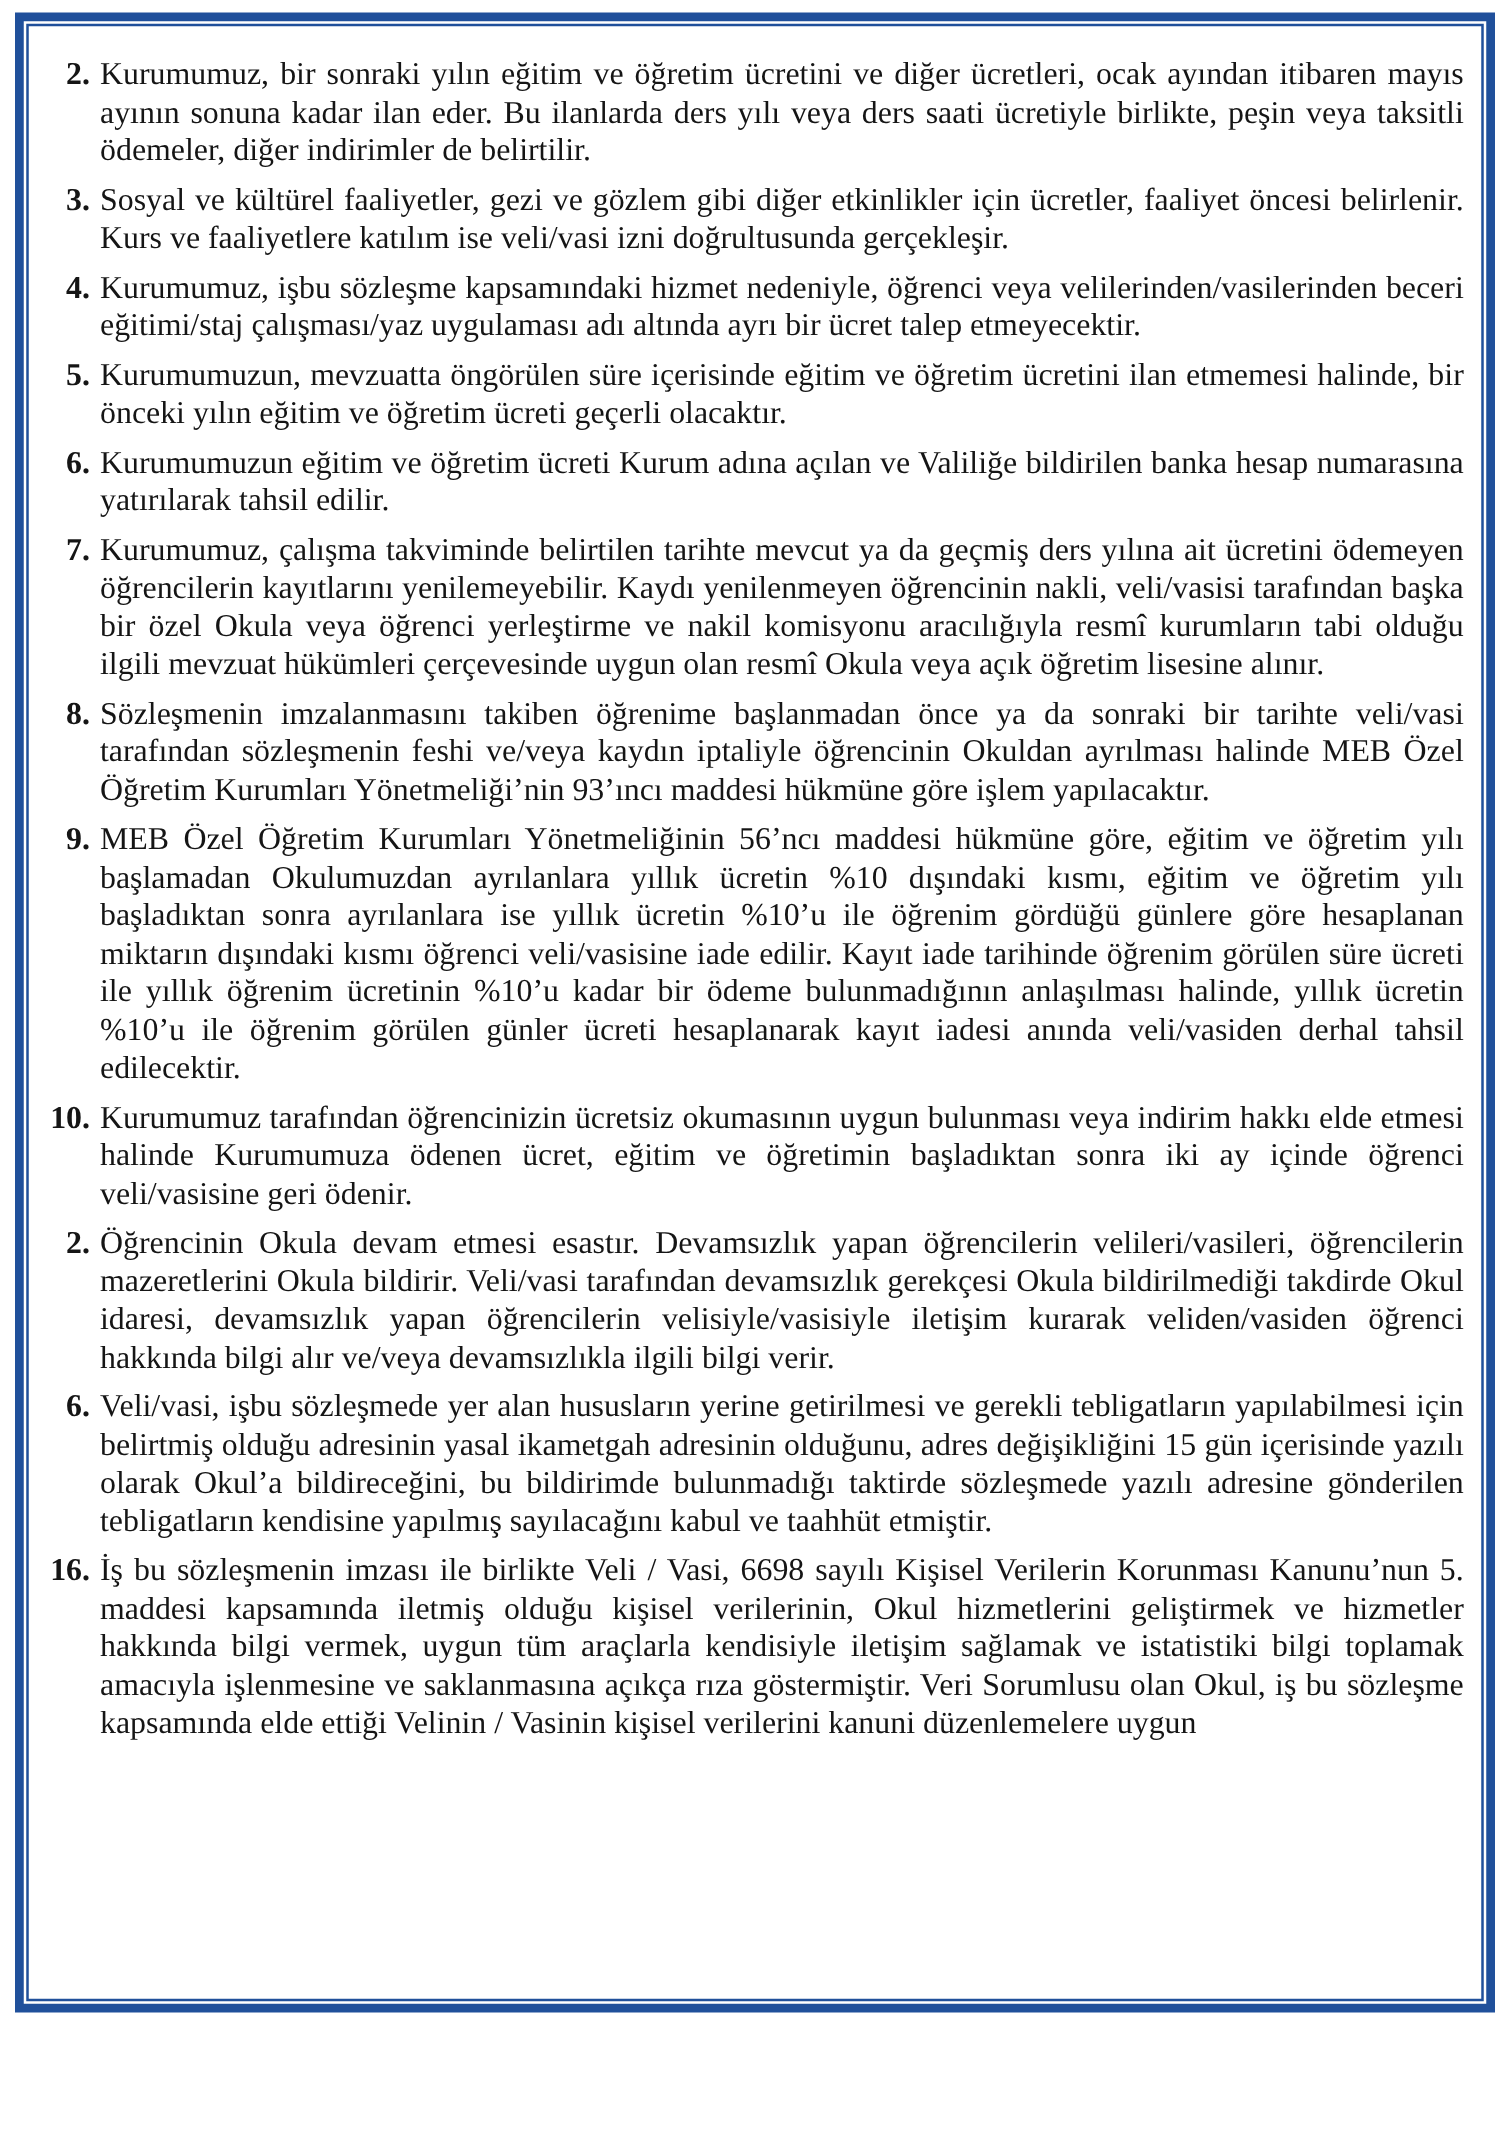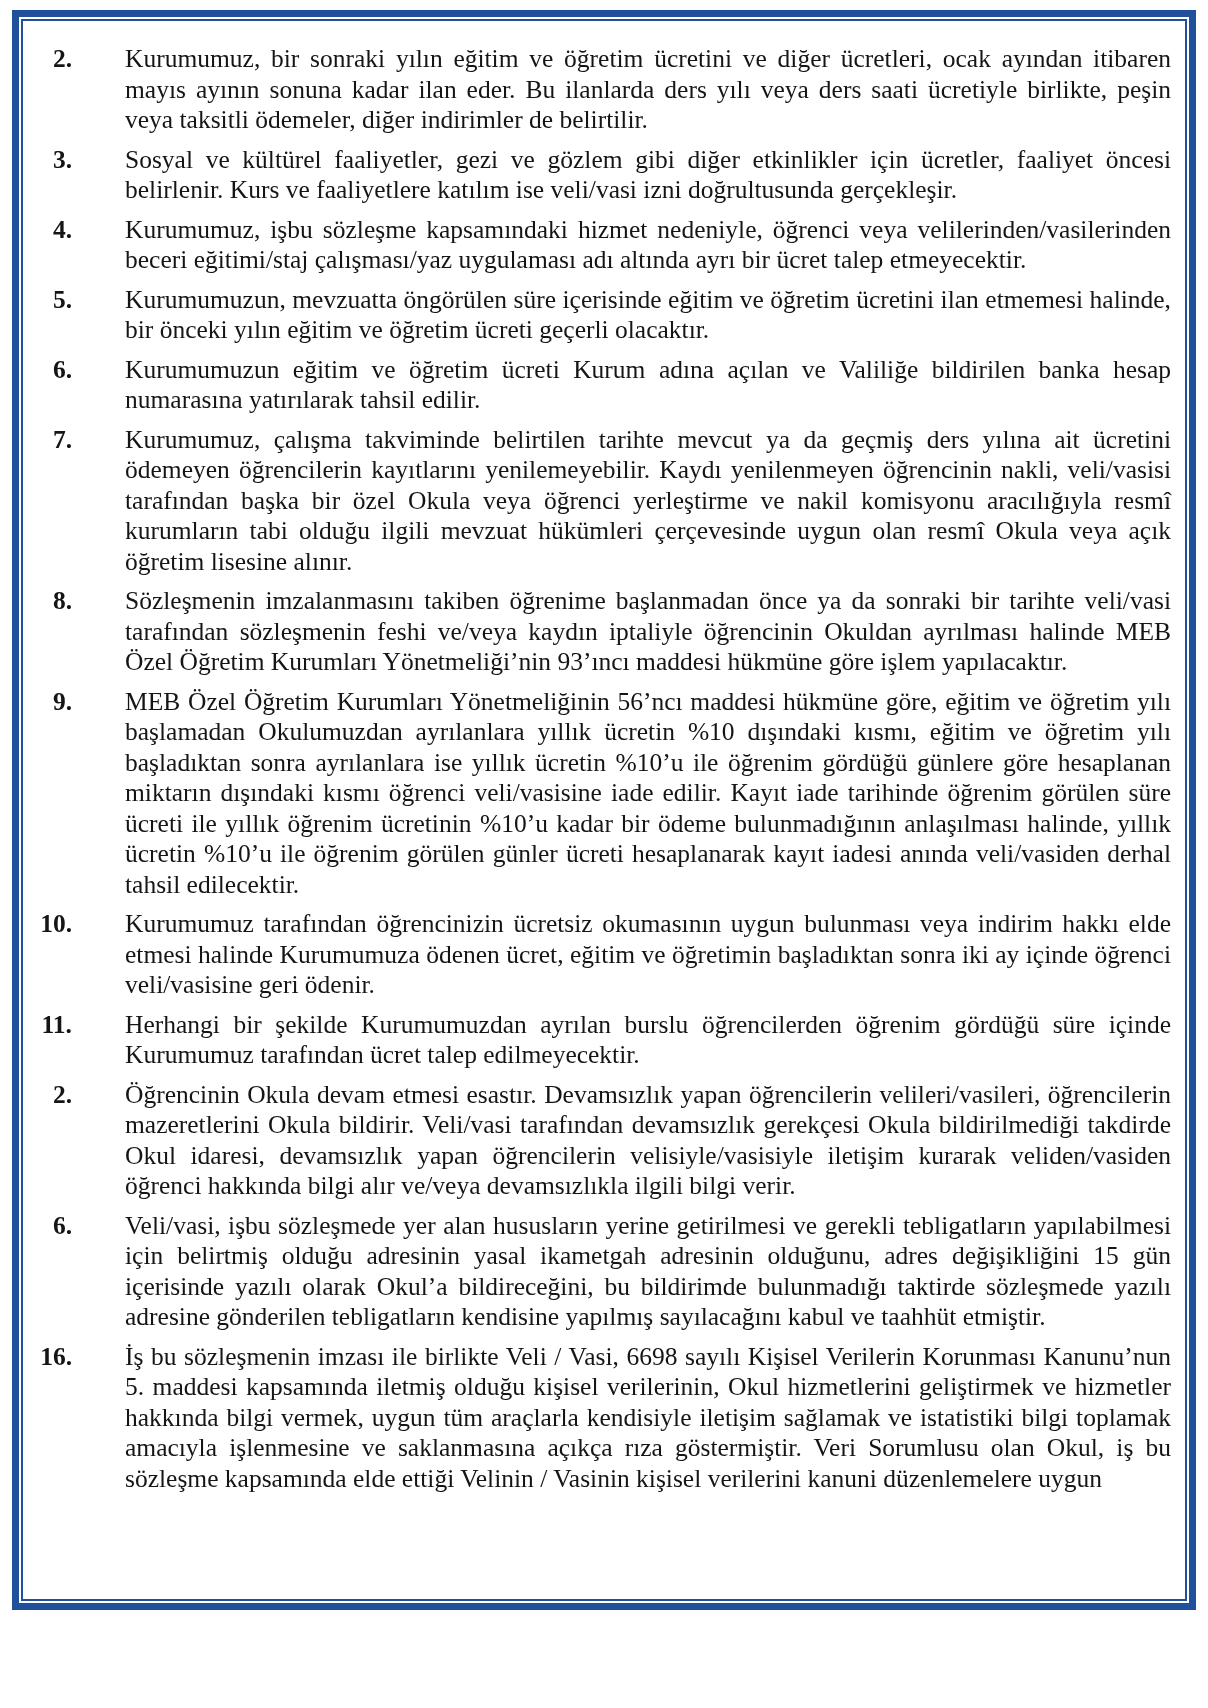--- a/index.html
+++ b/index.html
@@ -50,21 +50,20 @@
     flex: 0 0 57px;
     box-sizing: border-box;
     text-align: right;
     padding-right: 8px;
     font-weight: 700;
     white-space: nowrap;
   }
   li.clause .txt {
     flex: 1;
     text-align: justify;
-    margin-left: 45px;
   }
   .footer {
     position: absolute;
     left: 0;
     top: 1740px;
     width: 100%;
     text-align: center;
     padding-left: 18px;
   }
   .footer .url {
@@ -119,24 +118,20 @@
   <li class="clause">
     <span class="num">9.</span>
     <span class="txt">MEB Özel Öğretim Kurumları Yönetmeliğinin 56’ncı maddesi hükmüne göre, eğitim ve öğretim yılı başlamadan Okulumuzdan ayrılanlara yıllık ücretin %10 dışındaki kısmı, eğitim ve öğretim yılı başladıktan sonra ayrılanlara ise yıllık ücretin %10’u ile öğrenim gördüğü günlere göre hesaplanan miktarın dışındaki kısmı öğrenci veli/vasisine iade edilir. Kayıt iade tarihinde öğrenim görülen süre ücreti ile yıllık öğrenim ücretinin %10’u kadar bir ödeme bulunmadığının anlaşılması halinde, yıllık ücretin %10’u ile öğrenim görülen günler ücreti hesaplanarak kayıt iadesi anında veli/vasiden derhal tahsil edilecektir.</span>
   </li>
 
   <li class="clause">
     <span class="num">10.</span>
     <span class="txt">Kurumumuz tarafından öğrencinizin ücretsiz okumasının uygun bulunması veya indirim hakkı elde etmesi halinde Kurumumuza ödenen ücret, eğitim ve öğretimin başladıktan sonra iki ay içinde öğrenci veli/vasisine geri ödenir.</span>
   </li>
 
-  <li class="clause">
-    <span class="num">11.</span>
-    <span class="txt">Herhangi bir şekilde Kurumumuzdan ayrılan burslu öğrencilerden öğrenim gördüğü süre içinde Kurumumuz tarafından ücret talep edilmeyecektir.</span>
-  </li>
 
   <li class="clause">
     <span class="num">2.</span>
     <span class="txt">Öğrencinin Okula devam etmesi esastır. Devamsızlık yapan öğrencilerin velileri/vasileri, öğrencilerin mazeretlerini Okula bildirir. Veli/vasi tarafından devamsızlık gerekçesi Okula bildirilmediği takdirde Okul idaresi, devamsızlık yapan öğrencilerin velisiyle/vasisiyle iletişim kurarak veliden/vasiden öğrenci hakkında bilgi alır ve/veya devamsızlıkla ilgili bilgi verir.</span>
   </li>
 
   <li class="clause">
     <span class="num">6.</span>
     <span class="txt">Veli/vasi, işbu sözleşmede yer alan hususların yerine getirilmesi ve gerekli tebligatların yapılabilmesi için belirtmiş olduğu adresinin yasal ikametgah adresinin olduğunu, adres değişikliğini 15 gün içerisinde yazılı olarak Okul’a bildireceğini, bu bildirimde bulunmadığı taktirde sözleşmede yazılı adresine gönderilen tebligatların kendisine yapılmış sayılacağını kabul ve taahhüt etmiştir.</span>
   </li>

